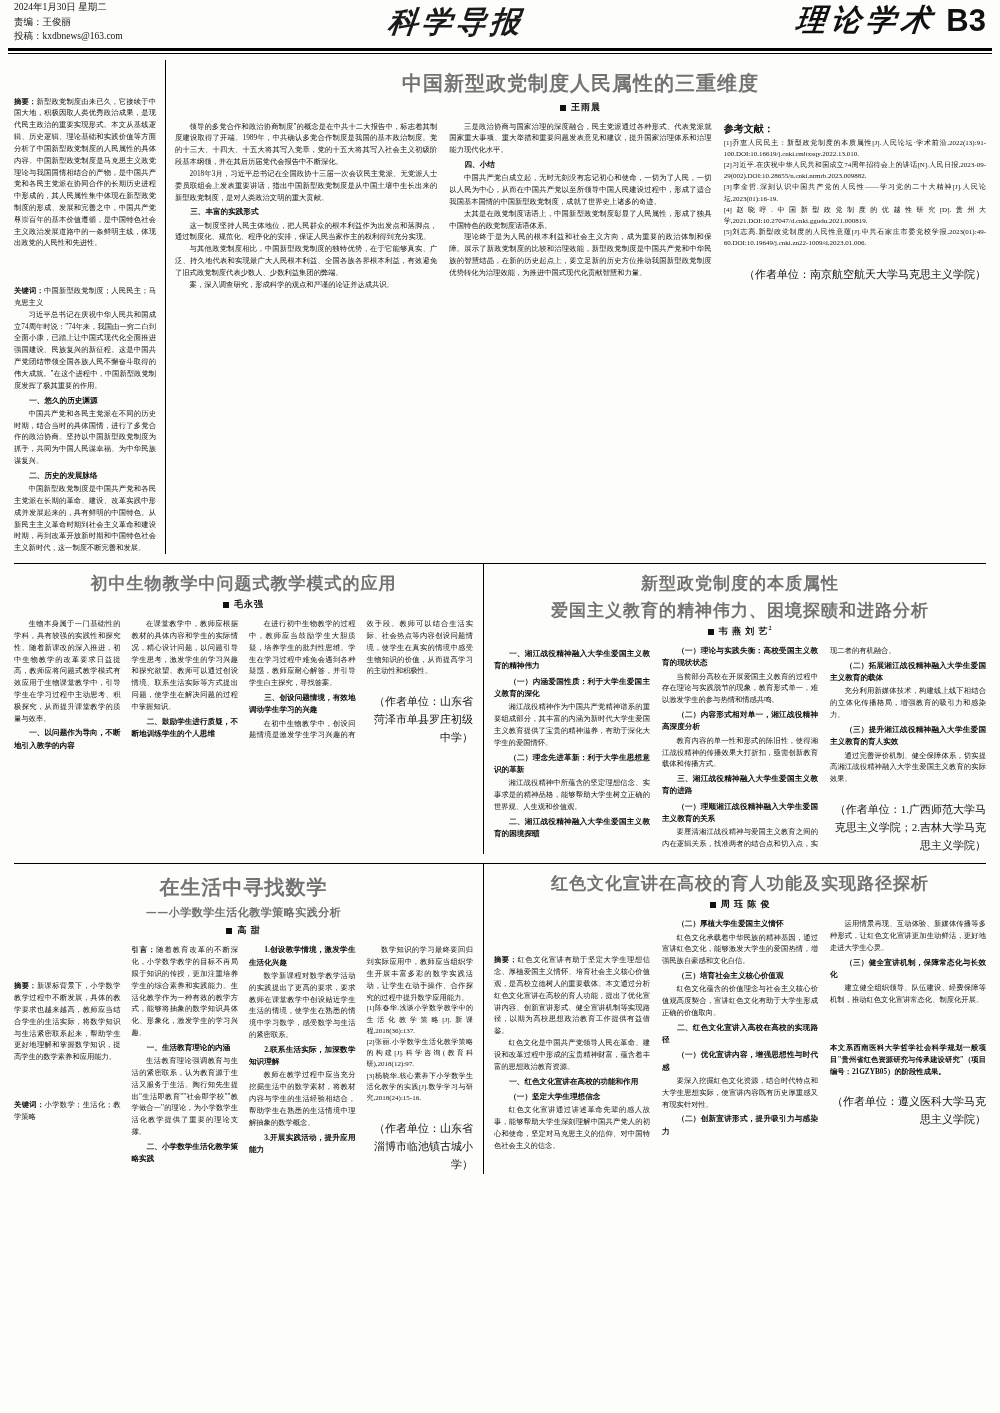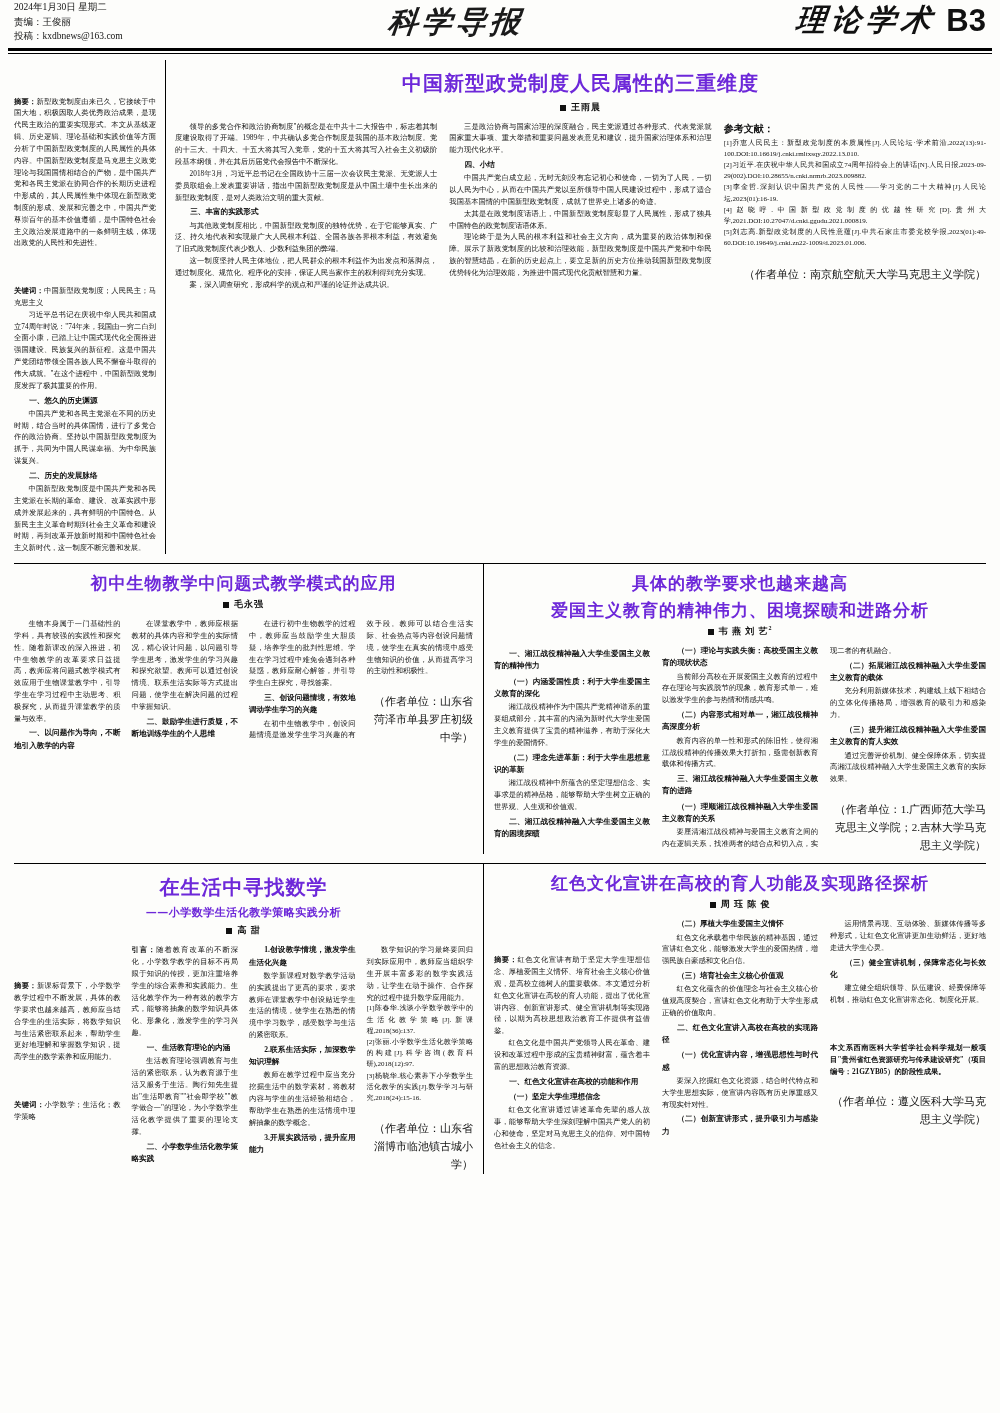--- a/index.html
+++ b/index.html
@@ -52,21 +52,21 @@
   }
   .col-text p{margin:0;text-indent:2em;}
   .col-text p.noind{text-indent:0;margin-top:36px;}
   .col-text h4{
     margin:3px 0 1px 0;font-size:7.6px;font-weight:700;text-indent:2em;
   }
   .art-title{
     text-align:center;
     font-family:"DejaVu Serif", serif;
     font-weight:700;
-    color:#6d28d9;
+    color:#737373;
   }
   .t-lg{font-size:20px;letter-spacing:1px;margin:10px 0 4px;}
   .t-md{font-size:17px;letter-spacing:1px;margin:8px 0 3px;}
   .t-sub{font-size:11px;font-weight:700;margin:0 0 4px;letter-spacing:.5px;}
   .byline{
     text-align:center;font-size:9px;margin:0 0 7px;font-weight:700;
     letter-spacing:1px;
   }
   .byline .sq{display:inline-block;width:6px;height:6px;background:#111;margin-right:5px;vertical-align:middle;}
   .byline sup{font-size:6px;}
@@ -132,22 +132,22 @@
 
     <div class="top-main">
       <div class="art-title t-lg">中国新型政党制度人民属性的三重维度</div>
       <div class="byline">
         <span class="sq"></span><span>王雨晨</span>
       </div>
       <div class="cols3 col-text">
         <p>领导的多党合作和政治协商制度"的概念是在中共十二大报告中，标志着其制度建设取得了开端。1989年，中共确认多党合作制度是我国的基本政治制度。党的十三大、十四大、十五大将其写入党章，党的十五大将其写入社会主义初级阶段基本纲领，并在其后历届党代会报告中不断深化。</p>
         <p>2018年3月，习近平总书记在全国政协十三届一次会议民主党派、无党派人士委员联组会上发表重要讲话，指出中国新型政党制度是从中国土壤中生长出来的新型政党制度，是对人类政治文明的重大贡献。</p>
         <h4>三、丰富的实践形式</h4>
+        <p>这一制度坚持人民主体地位，把人民群众的根本利益作为出发点和落脚点，通过制度化、规范化、程序化的安排，保证人民当家作主的权利得到充分实现。</p>
         <p>与其他政党制度相比，中国新型政党制度的独特优势，在于它能够真实、广泛、持久地代表和实现最广大人民根本利益、全国各族各界根本利益，有效避免了旧式政党制度代表少数人、少数利益集团的弊端。</p>
-        <p>这一制度坚持人民主体地位，把人民群众的根本利益作为出发点和落脚点，通过制度化、规范化、程序化的安排，保证人民当家作主的权利得到充分实现。</p>
         <p>案，深入调查研究，形成科学的观点和严谨的论证并达成共识。</p>
         <p>三是政治协商与国家治理的深度融合，民主党派通过各种形式、代表党派就国家重大事项、重大举措和重要问题发表意见和建议，提升国家治理体系和治理能力现代化水平。</p>
         <h4>四、小结</h4>
         <p>中国共产党自成立起，无时无刻没有忘记初心和使命，一切为了人民，一切以人民为中心，从而在中国共产党以至所领导中国人民建设过程中，形成了适合我国基本国情的中国新型政党制度，成就了世界史上诸多的奇迹。</p>
         <p>太其是在政党制度话语上，中国新型政党制度彰显了人民属性，形成了独具中国特色的政党制度话语体系。</p>
         <p>理论终于是为人民的根本利益和社会主义方向，成为重要的政治体制和保障。展示了新政党制度的比较和治理效能，新型政党制度是中国共产党和中华民族的智慧结晶，在新的历史起点上，要立足新的历史方位推动我国新型政党制度优势转化为治理效能，为推进中国式现代化贡献智慧和力量。</p>
         <div class="refs">
           <h5>参考文献：</h5>
           <div>[1]乔恵人民民主：新型政党制度的本质属性[J].人民论坛·学术前沿,2022(13):91-100.DOI:10.16619/j.cnki.rmltxsqy.2022.13.010.</div>
           <div>[2]习近平.在庆祝中华人民共和国成立74周年招待会上的讲话[N].人民日报,2023-09-29(002).DOI:10.28655/n.cnki.nrmrb.2023.009882.</div>
@@ -175,21 +175,21 @@
         <p>在课堂教学中，教师应根据教材的具体内容和学生的实际情况，精心设计问题，以问题引导学生思考，激发学生的学习兴趣和探究欲望。教师可以通过创设情境、联系生活实际等方式提出问题，使学生在解决问题的过程中掌握知识。</p>
         <h4>二、鼓励学生进行质疑，不断地训练学生的个人思维</h4>
         <p>在进行初中生物教学的过程中，教师应当鼓励学生大胆质疑，培养学生的批判性思维。学生在学习过程中难免会遇到各种疑惑，教师应耐心解答，并引导学生自主探究，寻找答案。</p>
         <h4>三、创设问题情境，有效地调动学生学习的兴趣</h4>
         <p>在初中生物教学中，创设问题情境是激发学生学习兴趣的有效手段。教师可以结合生活实际、社会热点等内容创设问题情境，使学生在真实的情境中感受生物知识的价值，从而提高学习的主动性和积极性。</p>
         <div class="author-unit">（作者单位：山东省菏泽市单县罗庄初级中学）</div>
       </div>
     </div>
 
     <div class="mid-right">
-      <div class="art-title t-md">具体的教学要求也越来越高</div>
+      <div class="art-title t-md">新型政党制度的本质属性</div>
       <div class="art-title t-md" style="margin-top:4px">爱国主义教育的精神伟力、困境探赜和进路分析</div>
       <div class="byline">
         <span class="sq"></span><span>韦 燕 刘 艺</span><sup>2</sup>
       </div>
       <div class="cols3 col-text">
         <h4>一、湘江战役精神融入大学生爱国主义教育的精神伟力</h4>
         <h4>（一）内涵爱国性质：利于大学生爱国主义教育的深化</h4>
         <p>湘江战役精神作为中国共产党精神谱系的重要组成部分，其丰富的内涵为新时代大学生爱国主义教育提供了宝贵的精神滋养，有助于深化大学生的爱国情怀。</p>
         <h4>（二）理念先进革新：利于大学生思想意识的革新</h4>
         <p>湘江战役精神中所蕴含的坚定理想信念、实事求是的精神品格，能够帮助大学生树立正确的世界观、人生观和价值观。</p>

